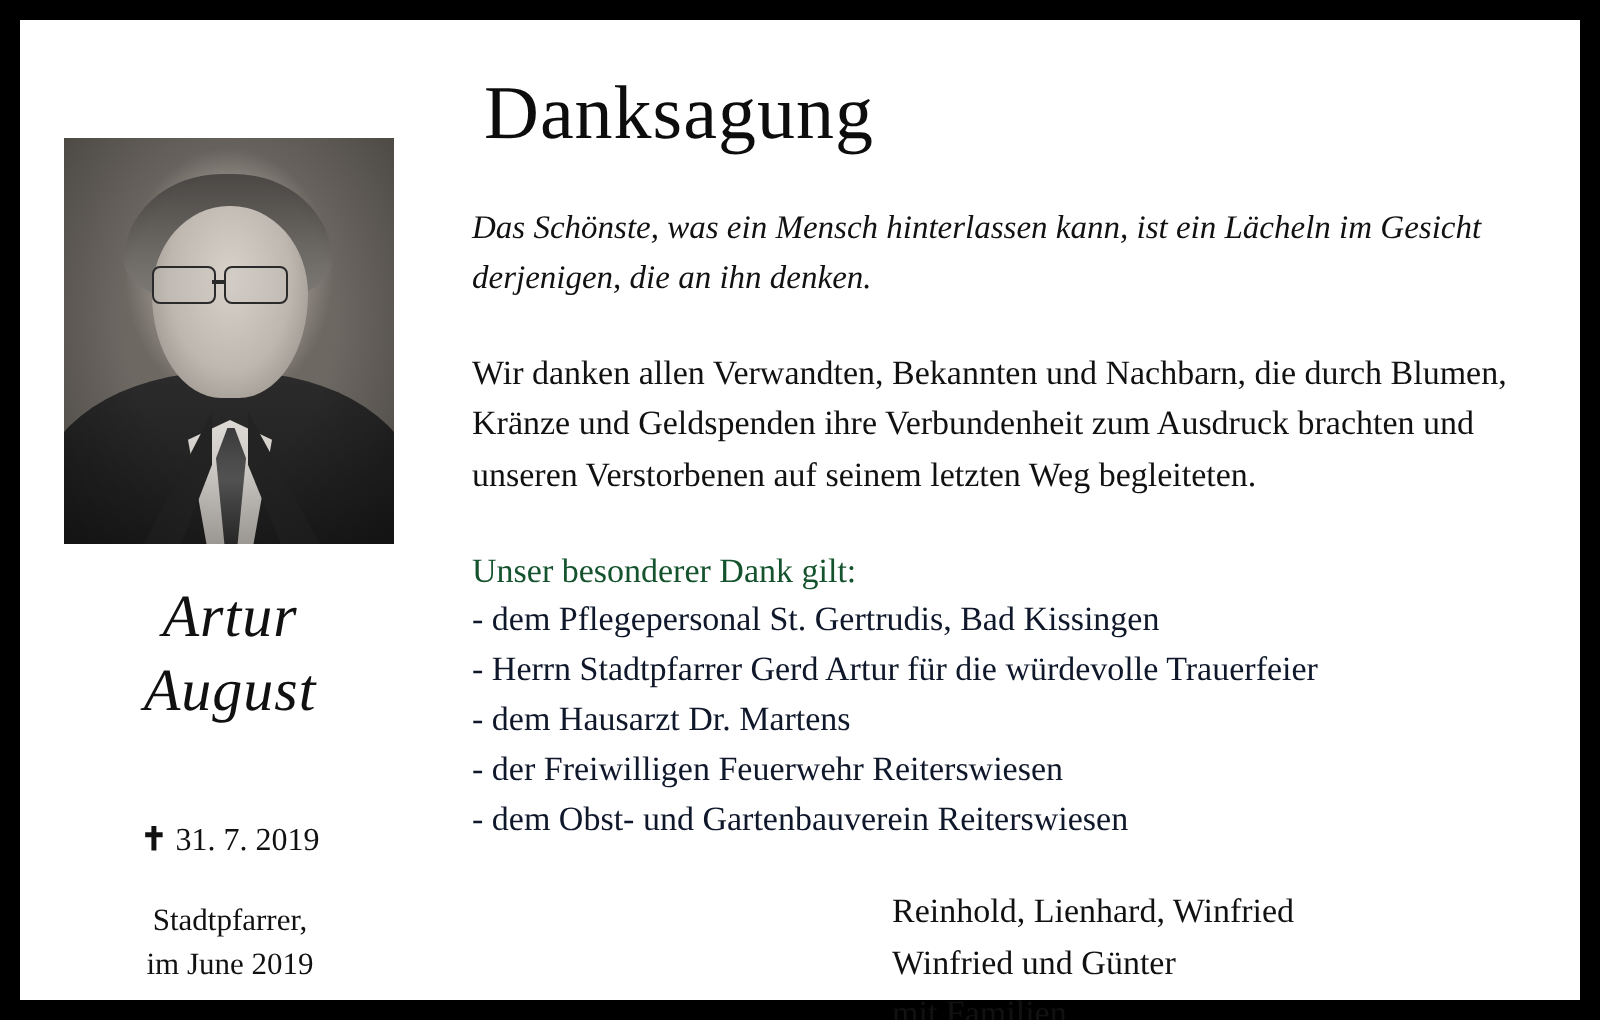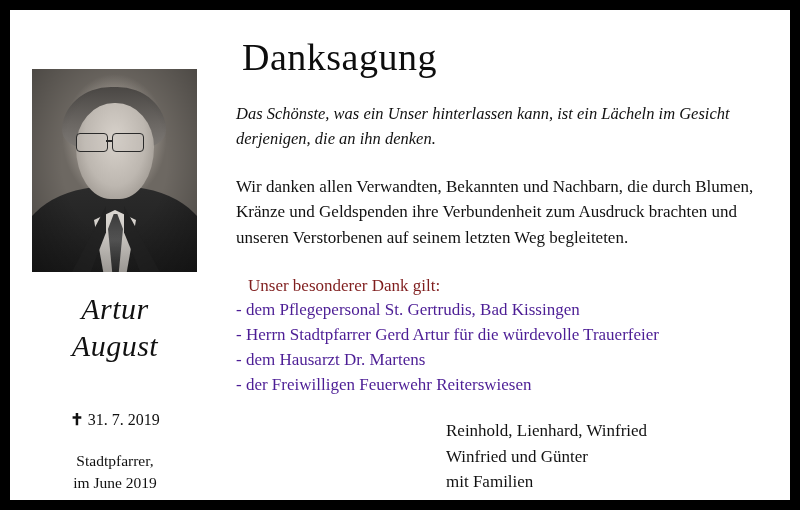--- a/index.html
+++ b/index.html
@@ -201,32 +201,32 @@
     font-size: 17px;
     line-height: 1.52;
     color: #111;
     margin: 22px 0 0 0;
     max-width: 545px;
     font-family: Liberation Serif, serif;
   }
   .thanks-intro {
     font-size: 17px;
     line-height: 1.5;
-    color: #7f1d1d;
-    margin: 22px 0 0 12px;
+    color: #14532d;
+    margin: 22px 0 0 0;
   }
   .thanks-list {
     list-style: none;
     margin: 0;
     padding: 0;
   }
   .thanks-list li {
     font-size: 17px;
     line-height: 1.47;
-    color: #4c1d95;
+    color: #0f172a;
   }
   .signature {
     margin: 20px 0 0 210px;
     font-size: 17px;
     line-height: 1.48;
     color: #111;
   }
 </style>
 </head>
 <body>
@@ -262,28 +262,29 @@
       </div>
 
       <div class="place-date">
         <div>Stadtpfarrer,</div>
         <div>im June 2019</div>
       </div>
     </div>
 
     <div class="right-col">
       <div class="headline">Danksagung</div>
-      <div class="motto">Das Schönste, was ein Unser hinterlassen kann, ist ein Lächeln im Gesicht derjenigen, die an ihn denken.</div>
+      <div class="motto">Das Schönste, was ein Mensch hinterlassen kann, ist ein Lächeln im Gesicht derjenigen, die an ihn denken.</div>
       <div class="para">Wir danken allen Verwandten, Bekannten und Nachbarn, die durch Blumen, Kränze und Geldspenden ihre Verbundenheit zum Ausdruck brachten und unseren Verstorbenen auf seinem letzten Weg begleiteten.</div>
       <div class="thanks-intro">Unser besonderer Dank gilt:</div>
       <ul class="thanks-list">
         <li>- dem Pflegepersonal St. Gertrudis, Bad Kissingen</li>
         <li>- Herrn Stadtpfarrer Gerd Artur für die würdevolle Trauerfeier</li>
         <li>- dem Hausarzt Dr. Martens</li>
         <li>- der Freiwilligen Feuerwehr Reiterswiesen</li>
+        <li>- dem Obst- und Gartenbauverein Reiterswiesen</li>
       </ul>
       <div class="signature">
         <div>Reinhold, Lienhard, Winfried</div>
         <div>Winfried und Günter</div>
         <div>mit Familien</div>
       </div>
     </div>
 
   </div>
 </div>

